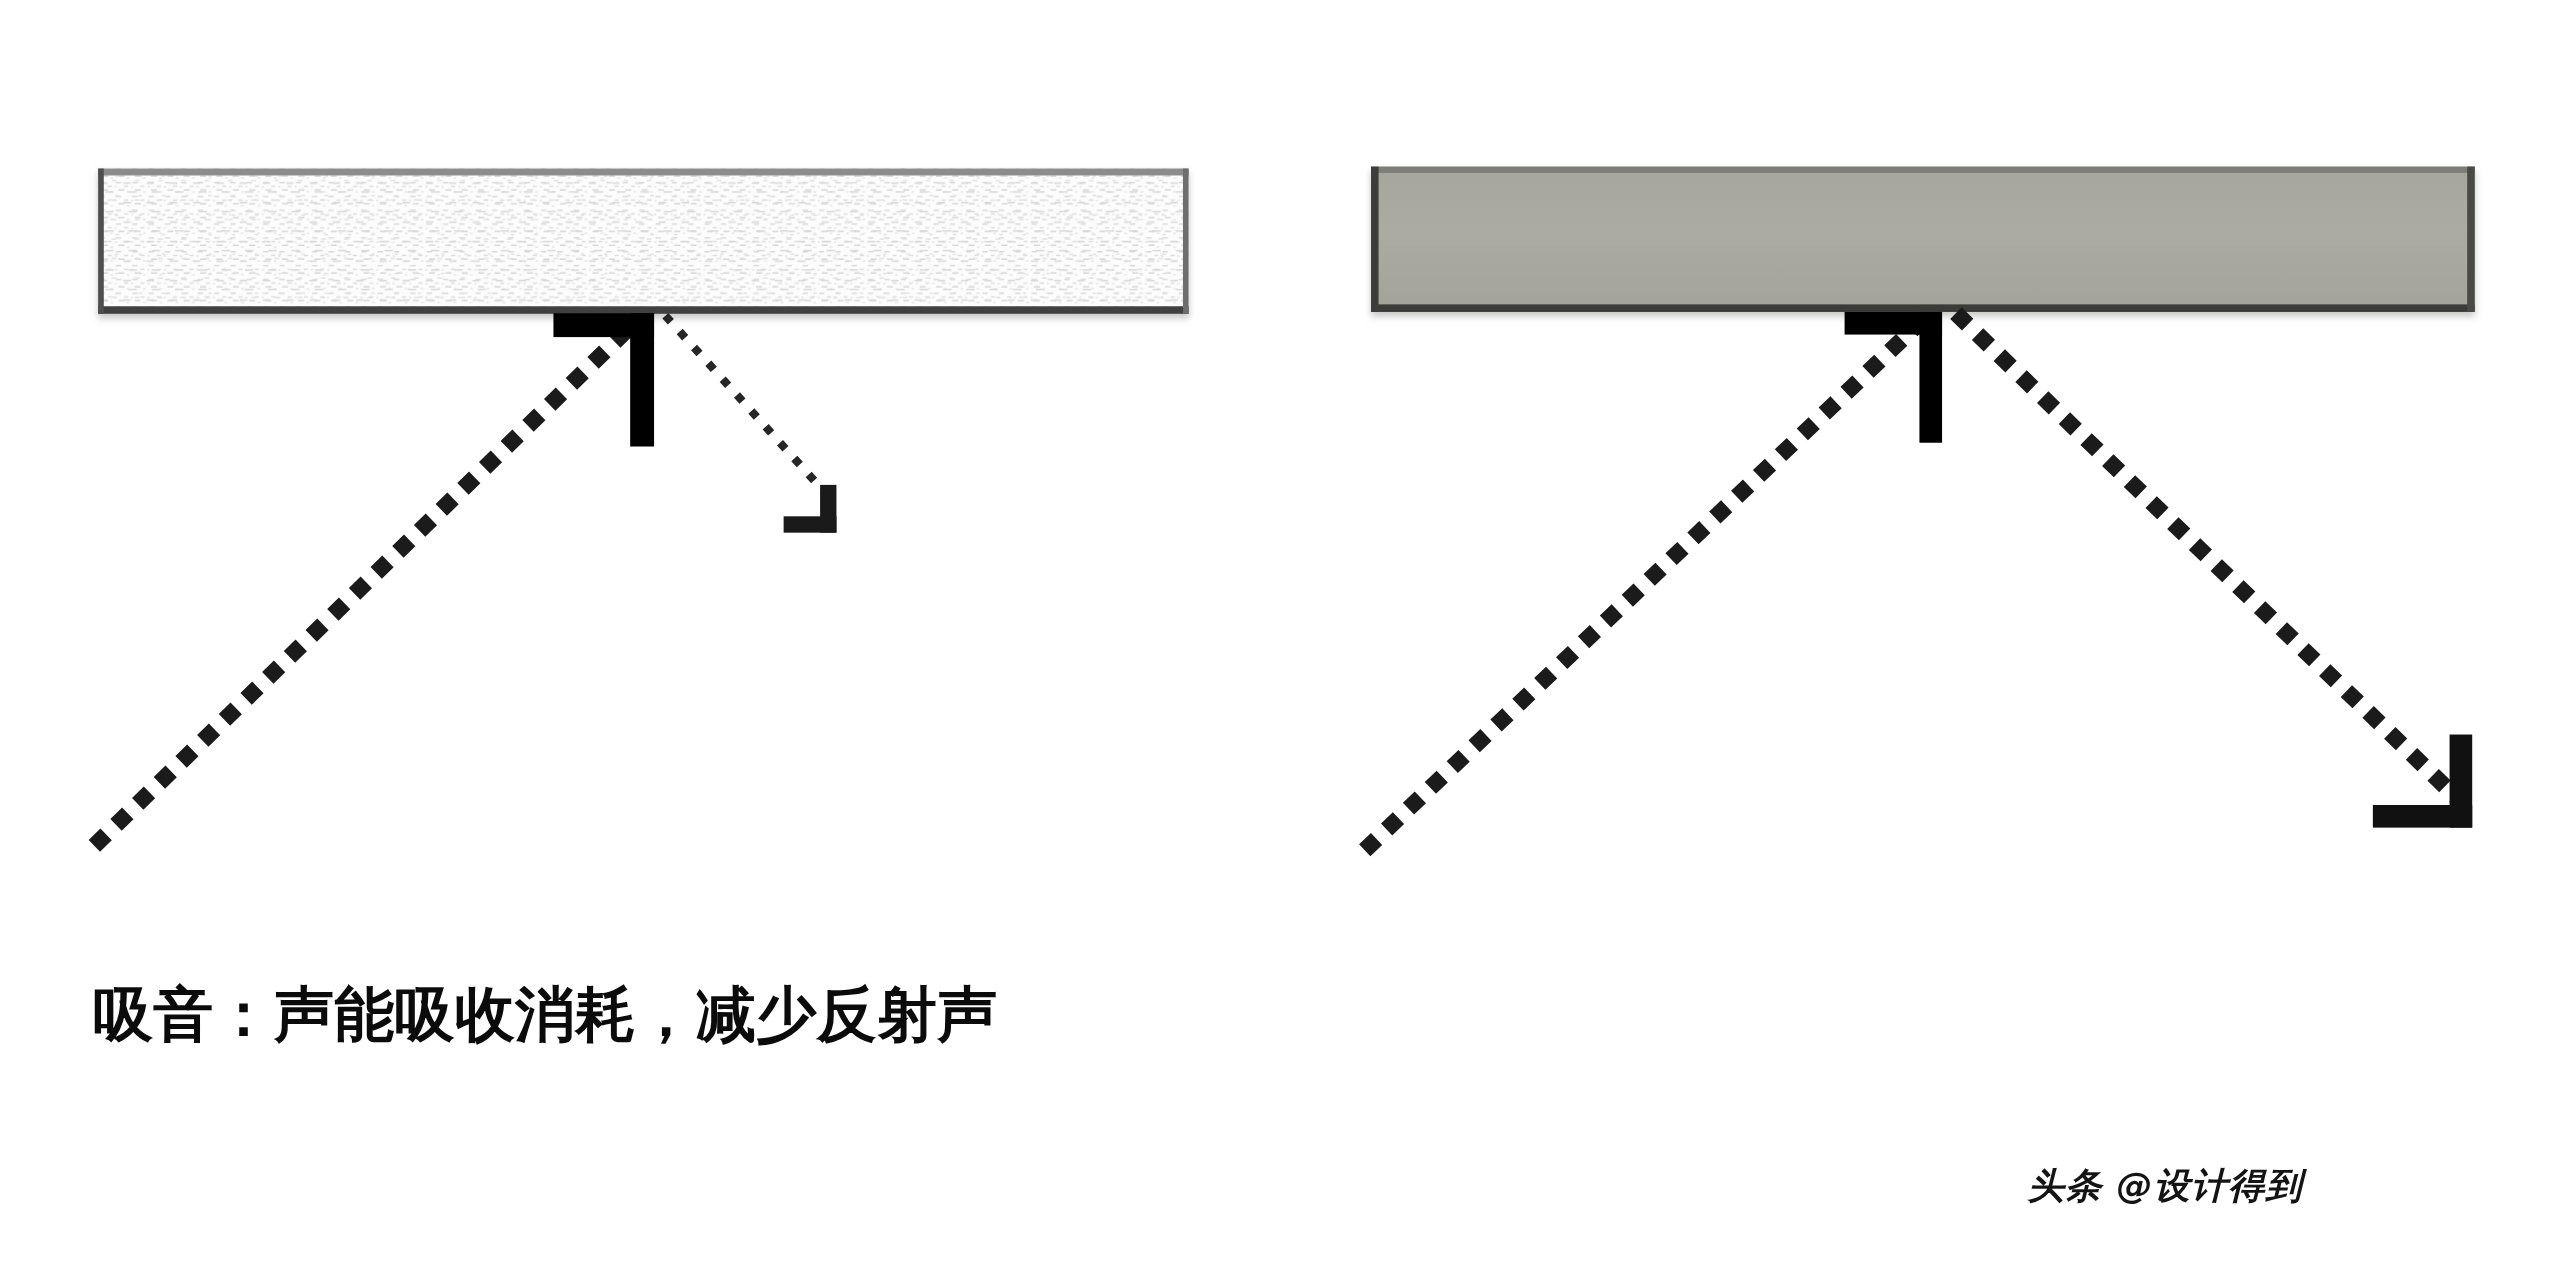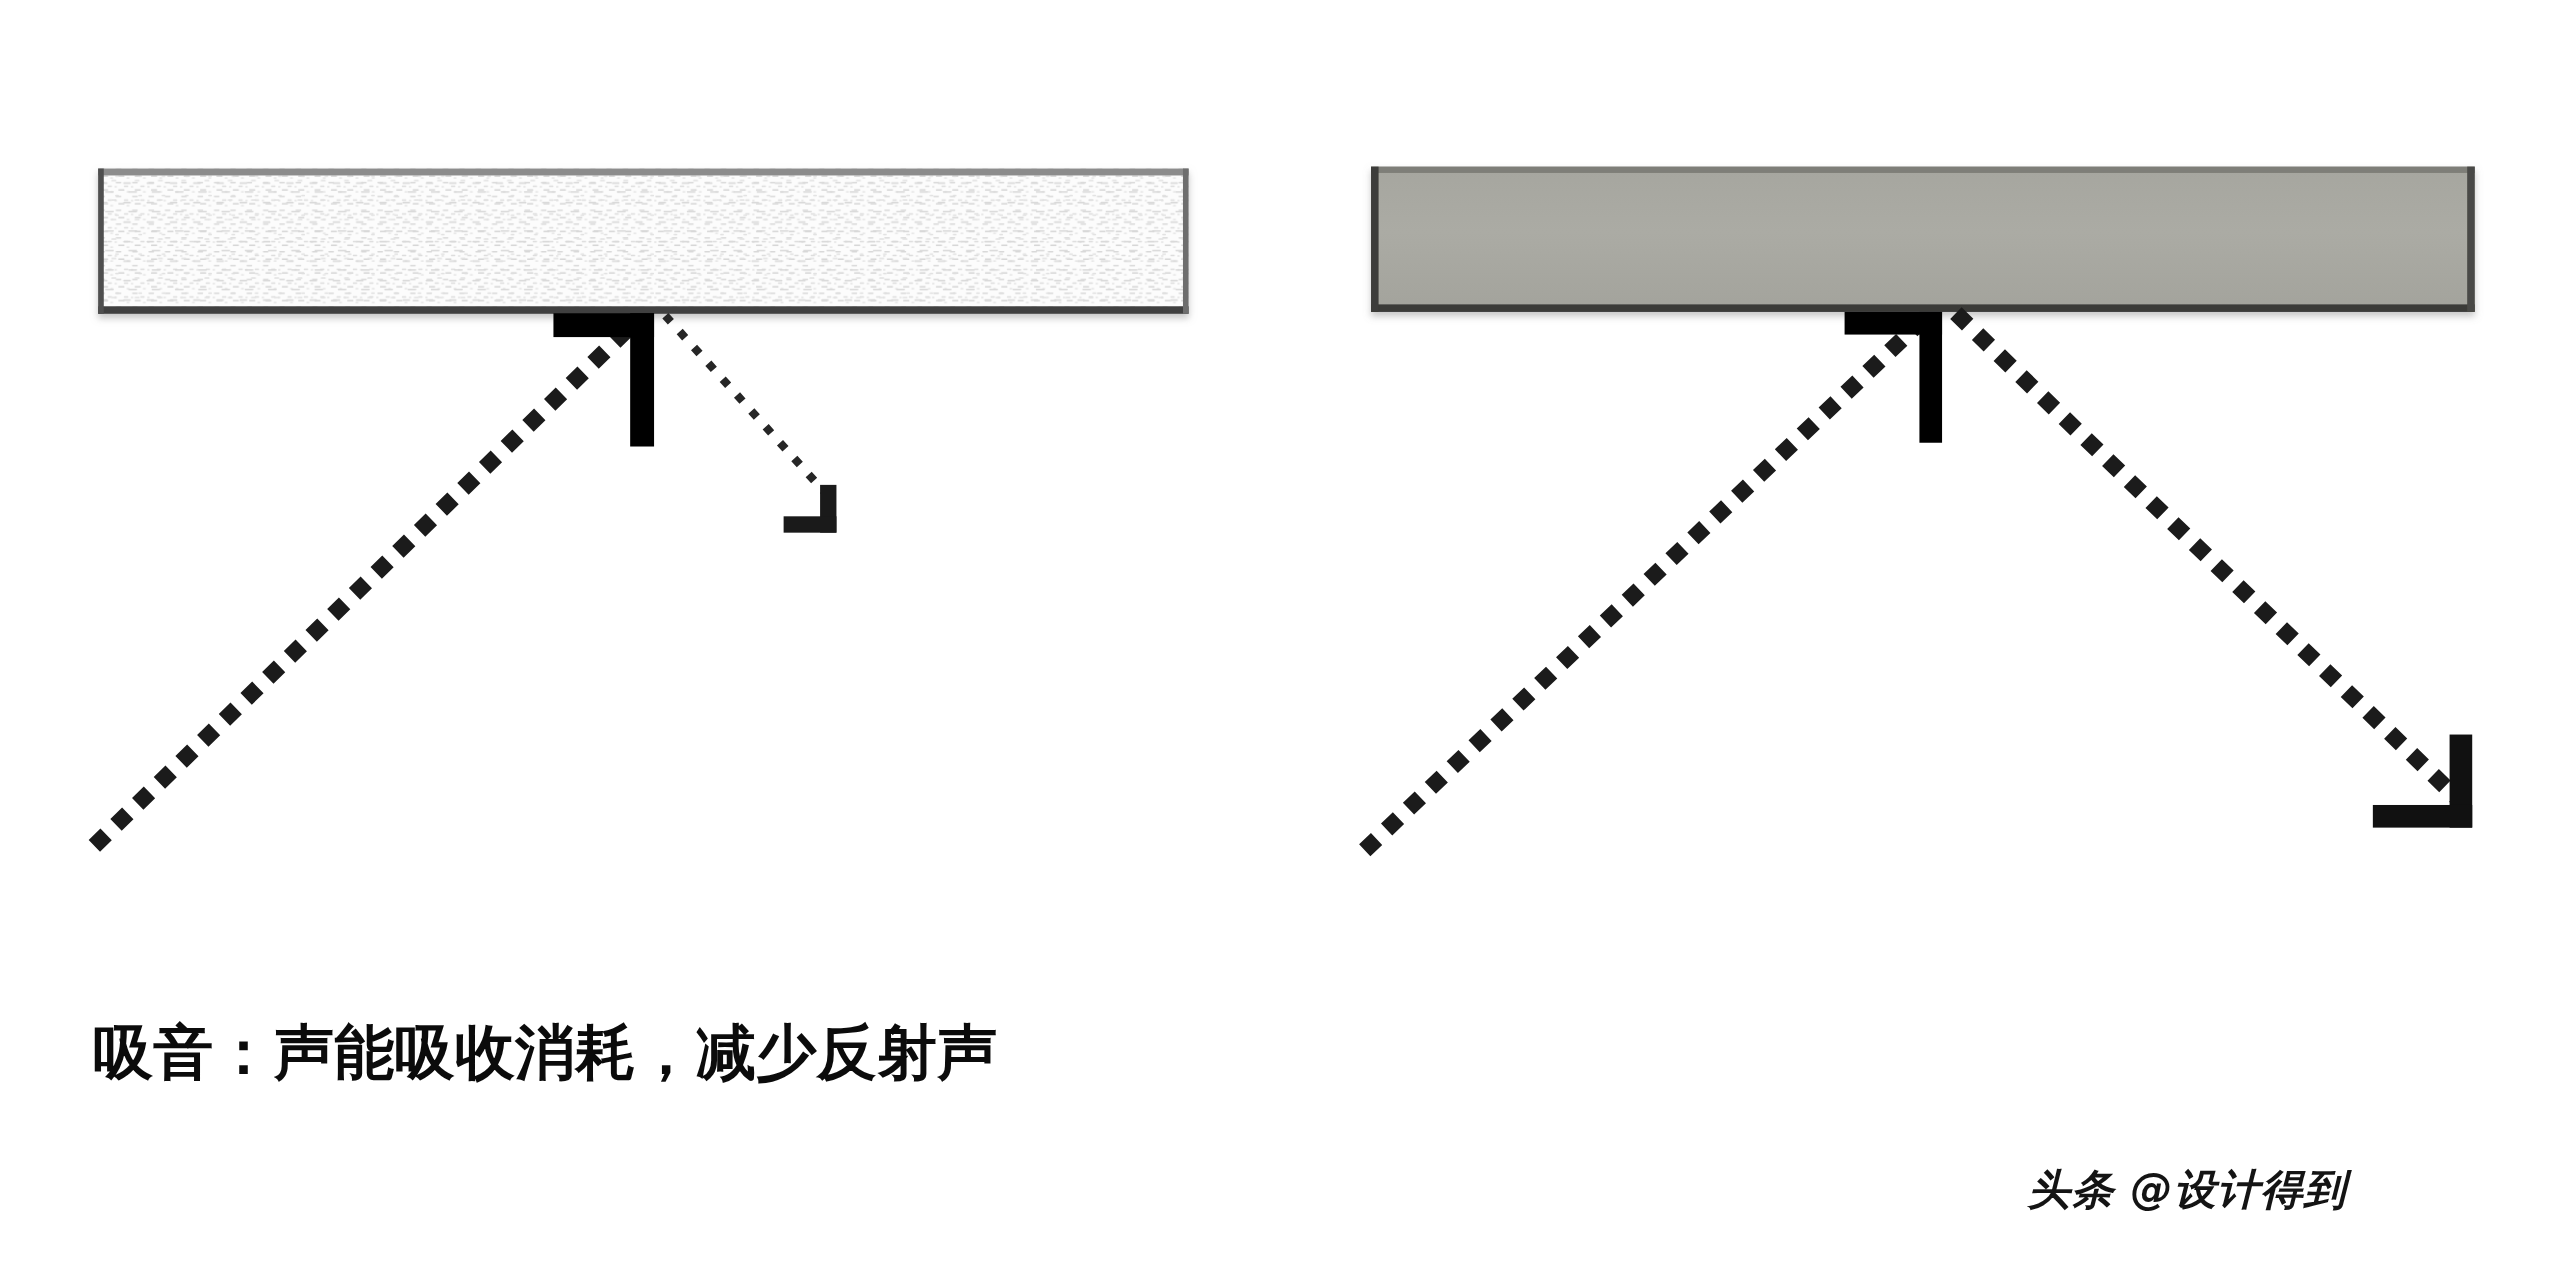--- a/index.html
+++ b/index.html
@@ -42,29 +42,29 @@
   .caption {
     position: absolute;
     white-space: nowrap;
     color: #0b0b0b;
     font-size: 60px;
     line-height: 1.1;
     font-weight: 700;
     letter-spacing: 0.3px;
     font-family: "DejaVu Sans", "Liberation Sans", sans-serif;
   }
-  #caption-absorption { left: 93px;  top: 1019px; }
+  #caption-absorption { left: 93px;  top: 981px; }
 
   #watermark {
     position: absolute;
     left: 2028px;
     top: 1162px;
     white-space: nowrap;
     color: #141414;
-    font-size: 42px;
+    font-size: 36px;
     font-weight: 700;
     font-style: italic;
     letter-spacing: 1.3px;
     font-family: "DejaVu Sans", "Liberation Sans", sans-serif;
   }
 </style>
 </head>
 <body>
 
 <div id="diagram-root">

